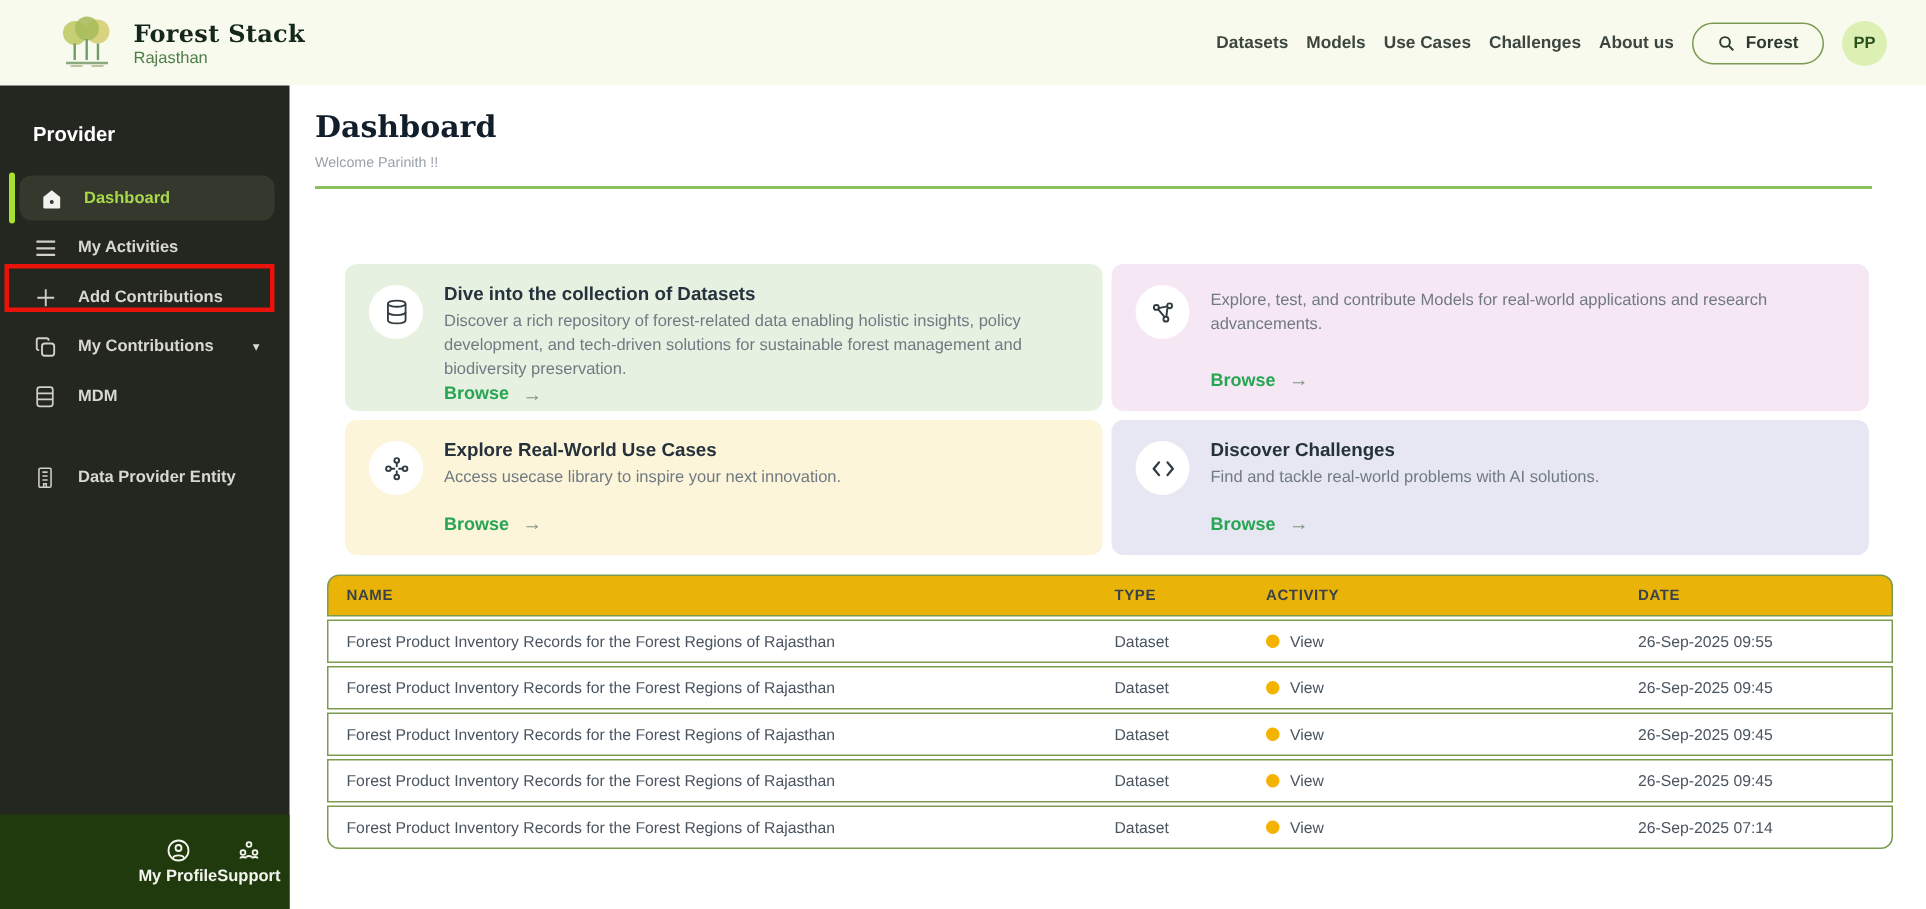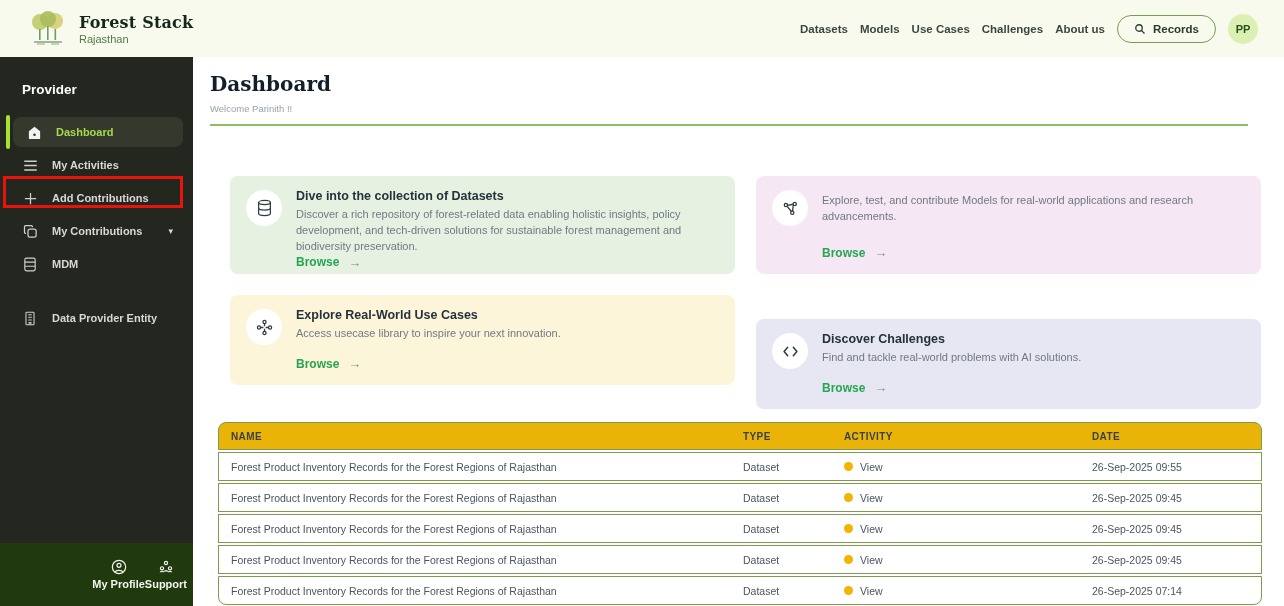--- a/index.html
+++ b/index.html
@@ -1,21 +1,21 @@
 <!DOCTYPE html>
 <html><head>
 <meta charset="utf-8">
 <style>
   * { box-sizing: border-box; }
   html, body { margin: 0; padding: 0; background: #fff; }
   body { font-family: "Liberation Sans", "DejaVu Sans", sans-serif; }
   .app { width: 1284px; height: 606px; display: flex; flex-direction: column; background: #fff; overflow: hidden; }
 
   
-  .header { flex: 0 0 57px; background: #f8faee; display: flex; align-items: center; padding: 0 26px 0 28px; }
+  .header { flex: 0 0 57px; background: #f8faee; display: flex; align-items: center; padding: 0 26px 0 38px; }
   .brand { display: flex; align-items: center; gap: 11px; cursor: pointer; }
   .brand-title { font-family: "DejaVu Serif", "Liberation Serif", serif; font-weight: bold; font-size: 16px; color: #15261b; letter-spacing: .2px; }
   .brand-subtitle { font-size: 11px; color: #4e7d46; margin-top: 1px; }
   .topnav { margin-left: auto; display: flex; align-items: center; gap: 12px; }
   .topnav-link { font-size: 11.5px; font-weight: bold; color: #3c463e; cursor: pointer; white-space: nowrap; }
   .search-btn { display: flex; align-items: center; gap: 7px; border: 1px solid #7c9a52; border-radius: 999px; padding: 7px 16px; font-size: 11.5px; font-weight: bold; color: #2c3a2e; cursor: pointer; background: transparent; }
   .avatar { width: 30px; height: 30px; border-radius: 50%; background: #ddf0b4; color: #29511f; display: flex; align-items: center; justify-content: center; font-size: 11px; font-weight: bold; cursor: pointer; }
 
   
   .frame { flex: 1; display: flex; min-height: 0; }
@@ -33,21 +33,21 @@
   .annotation-box { position: absolute; left: 3px; top: 119px; width: 180px; height: 32px; border: 3px solid #e9130c; pointer-events: none; z-index: 5; }
   .side-footer { margin-top: auto; flex: 0 0 53px; background: #213a0d; display: flex; align-items: center; justify-content: flex-end; padding: 16px 6px; }
   .footer-item { display: flex; flex-direction: column; align-items: center; gap: 3px; font-size: 11px; font-weight: bold; color: #f2f4ee; cursor: pointer; }
 
   
   .main { flex: 1; background: #fff; padding: 8px 20px 0 17px; overflow: hidden; }
   .page-title { font-family: "DejaVu Serif", "Liberation Serif", serif; font-size: 20px; font-weight: bold; color: #121f2b; margin-top: 7px; }
   .welcome { font-size: 9.5px; color: #9aa1a8; margin-top: 7px; }
   .divider { height: 2px; background: #8cbf5f; margin-top: 10px; width: 1038px; }
 
-  .cards { margin: 50px 0 0 20px; display: grid; grid-template-columns: 505px 505px; gap: 21px; }
+  .cards { margin: 50px 0 0 20px; display: grid; grid-template-columns: 505px 505px; gap: 6px; }
   .card { border-radius: 8px; padding: 13px 16px; display: flex; gap: 14px; }
   .card.r1 { height: 98px; }
   .card.r2 { height: 90px; }
   .card-icon { flex: 0 0 36px; width: 36px; height: 36px; background: #fff; border-radius: 50%; display: flex; align-items: center; justify-content: center; color: #313c41; margin-top: 1px; }
   .card-body { display: flex; flex-direction: column; flex: 1; min-width: 0; }
   .card-title { font-size: 12.5px; font-weight: bold; color: #25323c; }
   .card-desc { font-size: 11px; color: #707a82; line-height: 1.45; margin-top: 4px; max-width: 450px; }
   .browse { margin-top: auto; padding-bottom: 1px; display: flex; align-items: center; gap: 9px; font-size: 12px; font-weight: bold; color: #27a553; cursor: pointer; }
   .browse .arrow { color: #7f937f; font-weight: normal; font-size: 13px; }
 
@@ -97,21 +97,21 @@
       <span class="topnav-link">Use Cases</span>
       <span class="topnav-link">Challenges</span>
       <span class="topnav-link">About us</span>
       <span class="search-btn">
         <span>
           <svg width="12" height="12" viewBox="0 0 24 24" fill="none" stroke="#2c3a2e" stroke-width="2.6">
             <circle cx="10" cy="10" r="6.5"></circle>
               <path d="M15.2 15.2 L21 21"></path>
           </svg>
         </span>
-        <span>Records</span>
+        <span>Forest</span>
       </span>
       <span class="avatar">PP</span>
     </div>
   </div>
 
   <div class="frame">
 
     <div class="sidebar">
       <div class="sidebar-title">Provider</div>
 
@@ -260,21 +260,21 @@
           <div class="card-body">
             <div class="card-title">Explore Real-World Use Cases</div>
             <div class="card-desc">Access usecase library to inspire your next innovation.</div>
             <div class="browse">
               <span>Browse</span>
               <span class="arrow">→</span>
             </div>
           </div>
         </div>
 
-        <div class="card r2" style="background: rgb(230, 231, 243); margin-top: 24px;">
+        <div class="card r2" style="background: rgb(230, 231, 243);">
           <span class="card-icon">
             <svg width="17" height="15" viewBox="0 0 24 20" stroke="#313c41" stroke-width="2.2" fill="none" stroke-linecap="round" stroke-linejoin="round">
               <path d="M8 4 L3 10 l5 6 M16 4 l5 6 -5 6"></path>
             </svg>
           </span>
           <div class="card-body">
             <div class="card-title">Discover Challenges</div>
             <div class="card-desc">Find and tackle real-world problems with AI solutions.</div>
             <div class="browse">
               <span>Browse</span>

